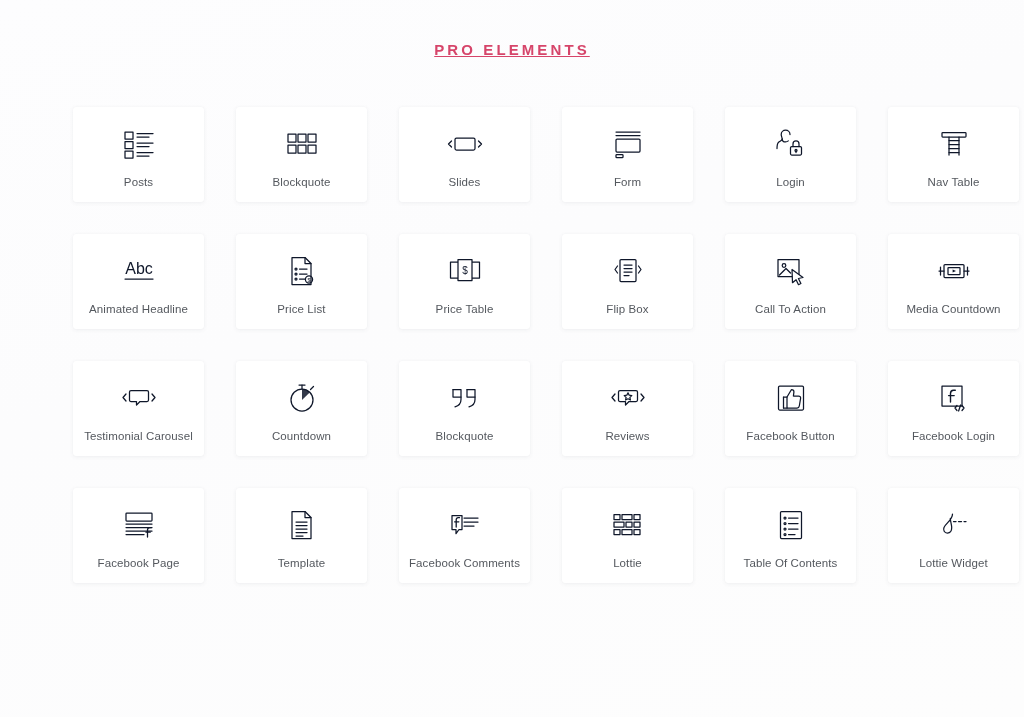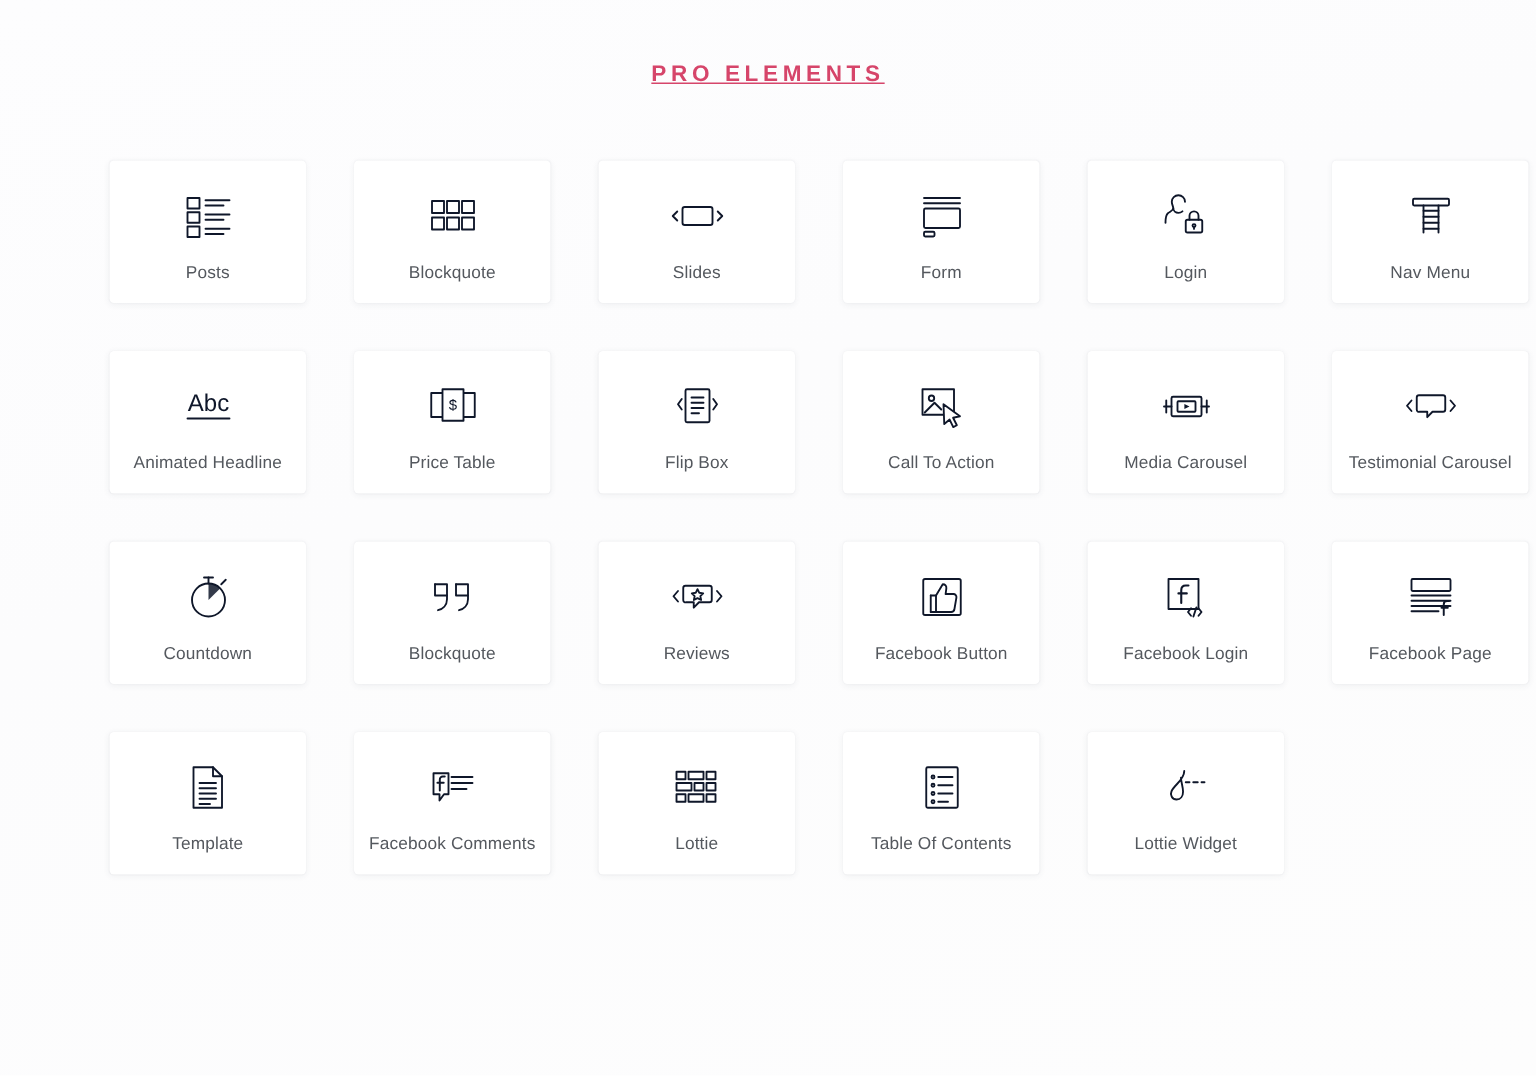--- a/index.html
+++ b/index.html
@@ -157,30 +157,49 @@
      <rect x="4" y="3.5" width="24" height="4.5" rx="0.8"></rect>
      <line x1="11" y1="11.5" x2="21" y2="11.5"></line>
               <line x1="11" y1="15.5" x2="21" y2="15.5"></line>
      <line x1="11" y1="19.5" x2="21" y2="19.5"></line>
               <line x1="11" y1="23.5" x2="21" y2="23.5"></line>
      <line x1="11" y1="8" x2="11" y2="26"></line>
               <line x1="21" y1="8" x2="21" y2="26"></line>
             </g>
           </svg>
         </div>
-        <div class="card-label">Nav Menu</div>
+        <div class="card-label">Nav Table</div>
       </div>
       <div class="card">
         <div class="card-icon">
           <svg width="38" height="26" viewBox="0 0 38 26">
      <text x="19" y="16" text-anchor="middle" font-family="Liberation Sans, sans-serif" font-size="16" fill="currentColor">Abc</text>
      <line x1="5" y1="21" x2="33" y2="21" stroke="currentColor" fill="none" stroke-width="1.25" stroke-linecap="round" stroke-linejoin="round"></line>
           </svg>
         </div>
         <div class="card-label">Animated Headline</div>
+      </div>
+      <div class="card">
+        <div class="card-icon">
+          <svg width="30" height="32" viewBox="0 0 30 32">
+            <g stroke="currentColor" fill="none" stroke-width="1.25" stroke-linecap="round" stroke-linejoin="round">
+     <path d="M5 2.5h13l6 6v21H5z"></path>
+              <path d="M18 2.5v6h6"></path>
+     <circle cx="9" cy="14" r="1"></circle>
+              <circle cx="9" cy="19" r="1"></circle>
+              <circle cx="9" cy="24" r="1"></circle>
+     <line x1="12.5" y1="14" x2="20" y2="14"></line>
+              <line x1="12.5" y1="19" x2="20" y2="19"></line>
+              <line x1="12.5" y1="24" x2="18" y2="24"></line>
+     <circle cx="22" cy="24.5" r="3.6"></circle>
+              <text x="22" y="27" text-anchor="middle" font-family="Liberation Sans, sans-serif" font-size="5.5" fill="currentColor" stroke="none">$</text>
+            </g>
+          </svg>
+        </div>
+        <div class="card-label">Price List</div>
       </div>
       <div class="card">
         <div class="card-icon">
           <svg width="34" height="28" viewBox="0 0 34 28">
             <g stroke="currentColor" fill="none" stroke-width="1.25" stroke-linecap="round" stroke-linejoin="round">
      <rect x="2.5" y="5" width="9" height="16"></rect>
               <rect x="22.5" y="5" width="9" height="16"></rect>
      <rect x="10" y="2.5" width="14" height="21" fill="#ffffff"></rect>
      <text x="17" y="16.5" text-anchor="middle" font-family="Liberation Sans, sans-serif" font-size="10" fill="currentColor" stroke="none">$</text>
             </g>
@@ -224,21 +243,21 @@
      <rect x="9" y="5.5" width="20" height="13" rx="1"></rect>
      <rect x="13" y="8.5" width="12" height="7" rx="0.6"></rect>
      <polygon points="17.6,10.4 21,12 17.6,13.6" fill="currentColor" stroke="none"></polygon>
      <line x1="5.5" y1="8" x2="5.5" y2="16"></line>
               <line x1="32.5" y1="8" x2="32.5" y2="16"></line>
      <line x1="4" y1="12" x2="9" y2="12"></line>
               <line x1="29" y1="12" x2="34" y2="12"></line>
             </g>
           </svg>
         </div>
-        <div class="card-label">Media Carousel</div>
+        <div class="card-label">Media Countdown</div>
       </div>
       <div class="card">
         <div class="card-icon">
           <svg width="38" height="26" viewBox="0 0 38 26">
             <g stroke="currentColor" fill="none" stroke-width="1.25" stroke-linecap="round" stroke-linejoin="round">
      <path d="M11 5.5h16a1.5 1.5 0 0 1 1.5 1.5v8a1.5 1.5 0 0 1-1.5 1.5h-7l-3.5 3.6V16.5h-5A1.5 1.5 0 0 1 9.5 15V7A1.5 1.5 0 0 1 11 5.5z"></path>
      <polyline points="6,9 3,12.5 6,16"></polyline>
               <polyline points="32,9 35,12.5 32,16"></polyline>
             </g>
           </svg>

